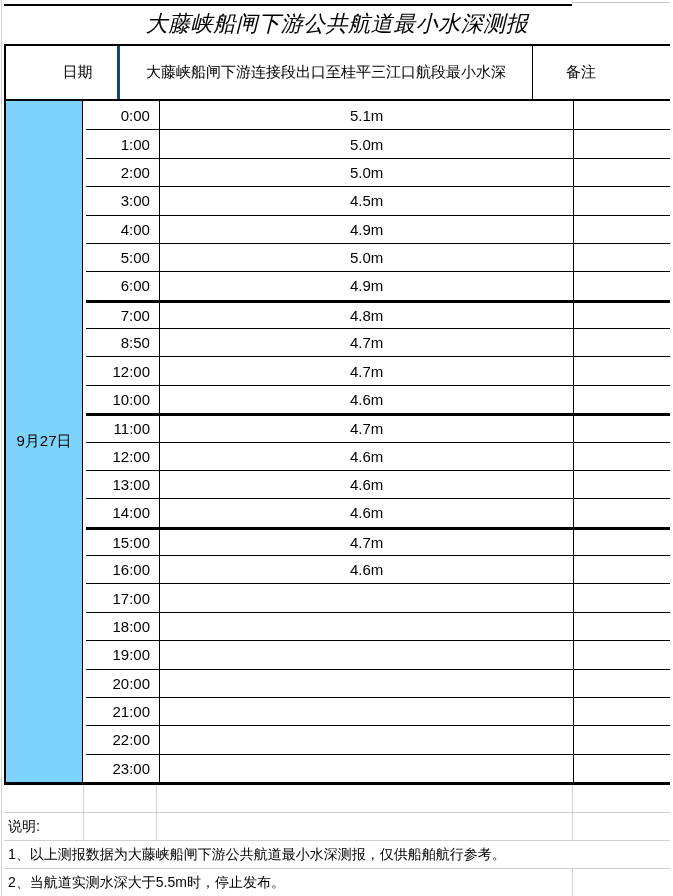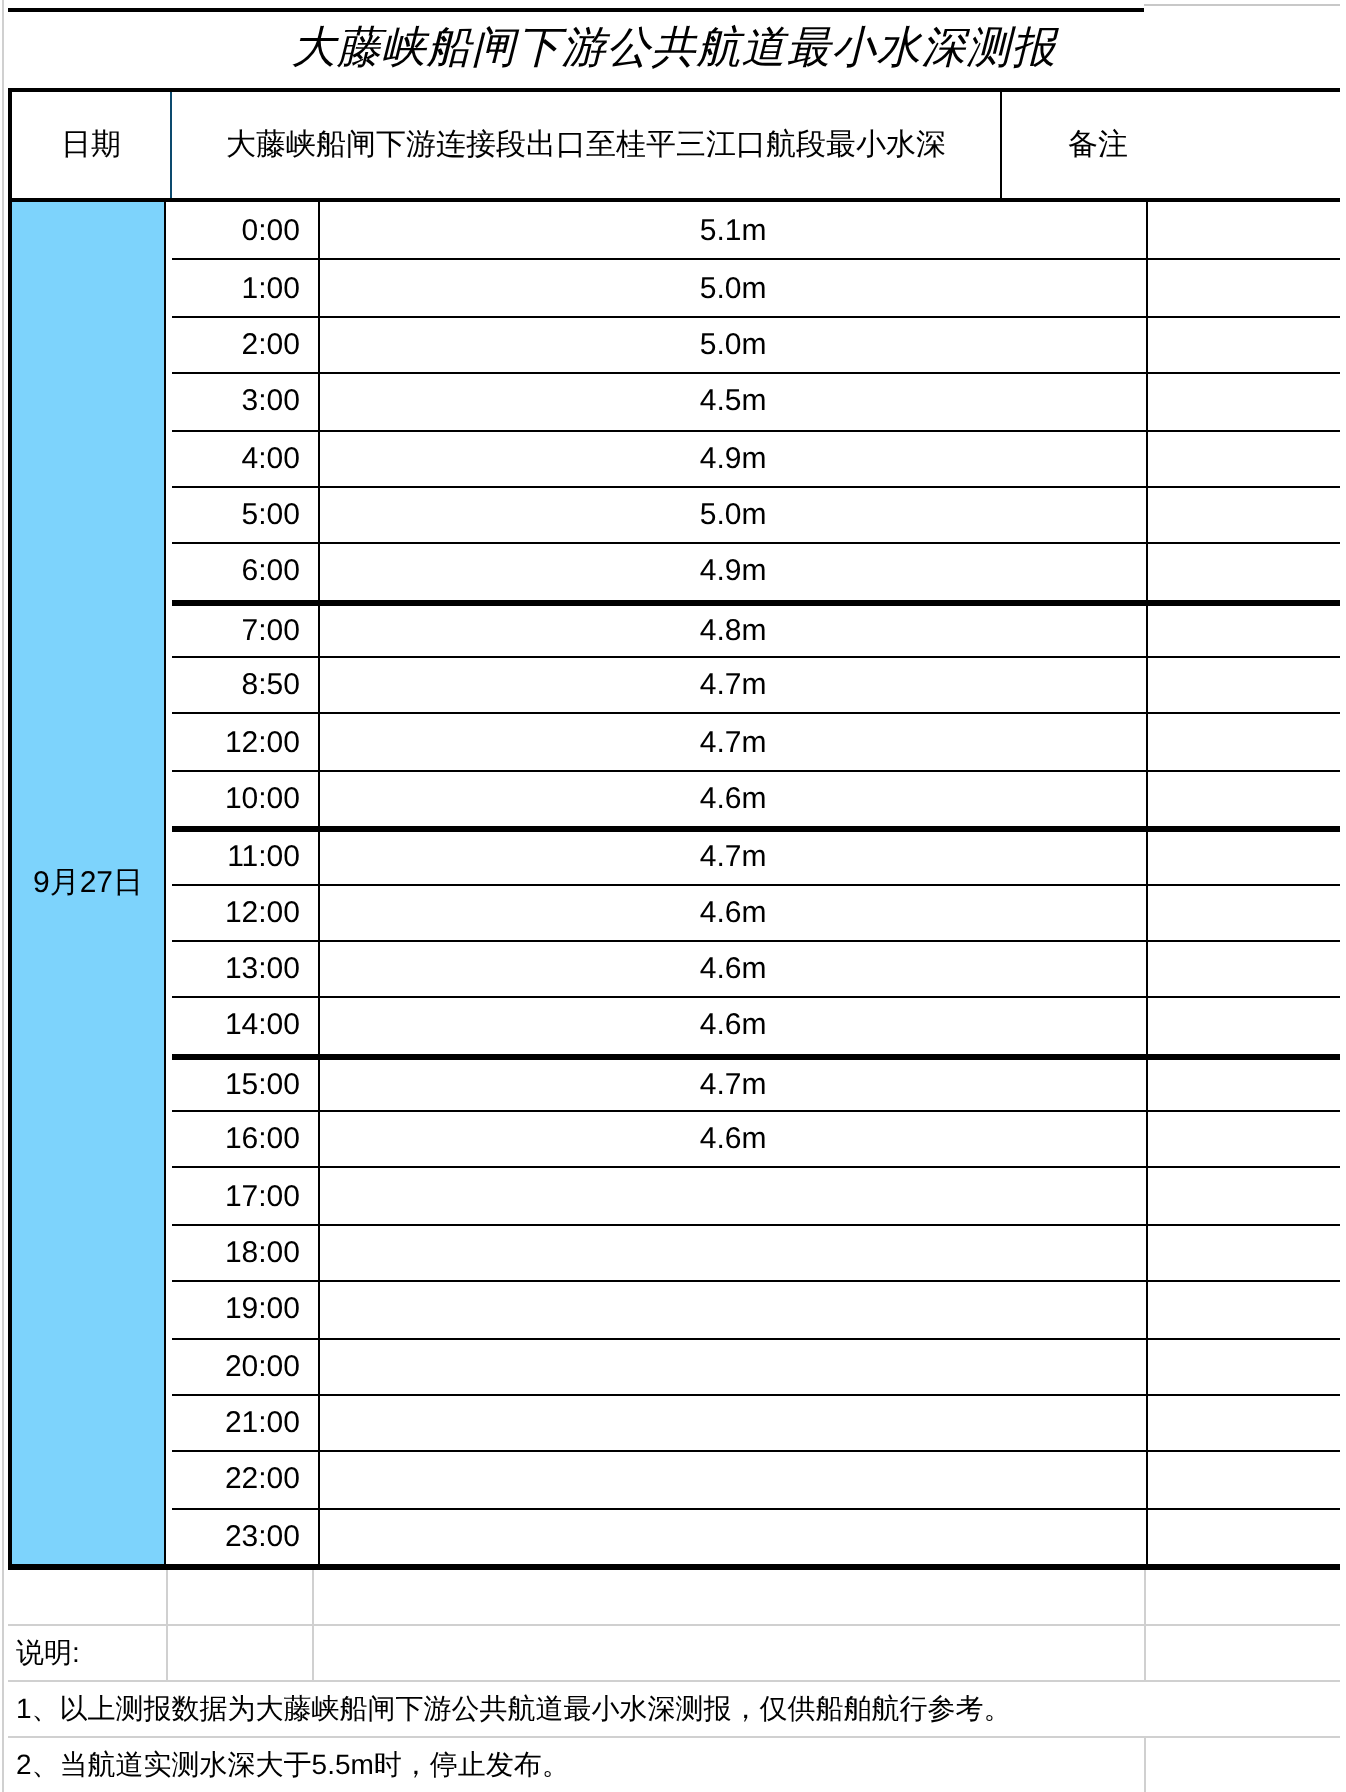--- a/index.html
+++ b/index.html
@@ -16,23 +16,23 @@
 
   
   .title-row { position:relative; height:40px; display:flex; align-items:center; justify-content:center;font-style:italic; }
   .title-line-black { position:absolute; top:0; left:0; width:568px; height:2px; background:#000; }
   .title-text { font-size:22px; letter-spacing:0.5px; }
 
   
   .table { border-top:2px solid #000; border-left:2px solid #000; border-bottom:3px solid #000; width:666px; }
   .thead { display:flex; height:55px; border-bottom:2px solid #000; }
   .thead .hcell { display:flex; align-items:center; justify-content:center; font-size:15px; text-align:center; }
-  .hcell.c-date   { width:79px; }
+  .hcell.c-date   { width:79px;margin-left:32px; }
   .hcell.c-time   { width:73px; border-left:1px solid #000; }
-  .hcell.c-depth  { width:415px; border-left:1px solid #0c4a6e; }
+  .hcell.c-depth  { width:415px; border-left:3px solid #0c4a6e; }
   .hcell.c-remark { width:97px; border-left:1px solid #000; }
 
   .tbody { position:relative; }
   .date-cell {
     position:absolute; left:0; top:0; bottom:0; width:77px;
     border-right:1px solid #000;
     display:flex; align-items:center; justify-content:center; font-size:15px;
     background:#7dd3fc;
   }
   .rows { margin-left:80px; }

